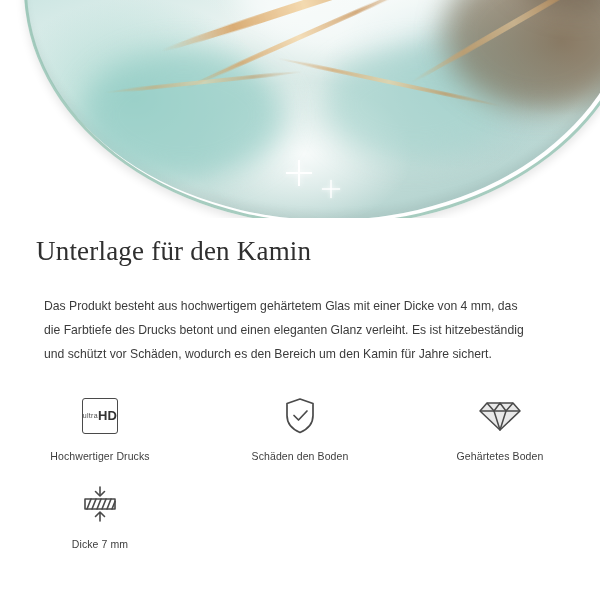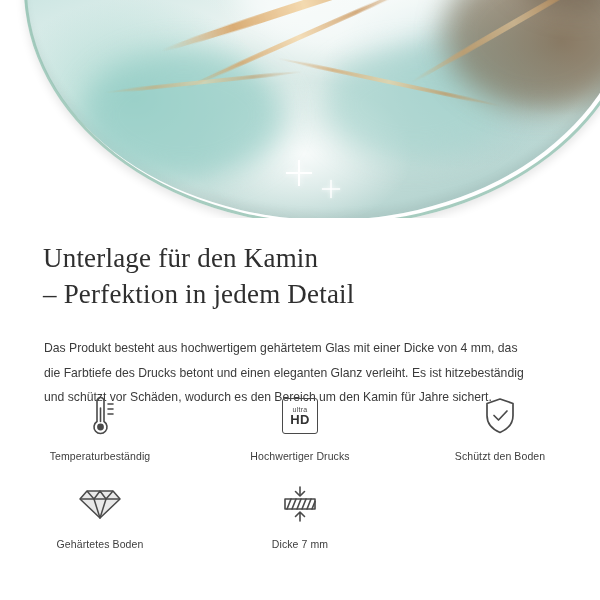--- a/index.html
+++ b/index.html
@@ -99,21 +99,21 @@
   .sp2 { left: 318px; top: 176px; transform: scale(.7); }
 
   
   .content {
     position: absolute;
     left: 0;
     top: 218px;
     width: 600px;
   }
   .headline {
-    margin: 7px;
+    margin: 0;
     padding: 16px 36px 0 36px;
     font-family: "Liberation Serif", serif;
     font-weight: 400;
     font-size: 27px;
     line-height: 1.32;
     color: #2f2f2f;
     letter-spacing: .2px;
   }
   .headline .l2 { display: block; }
   .body-copy {
@@ -152,21 +152,21 @@
     color: #3d3d3d;
     text-align: center;
     letter-spacing: .1px;
   }
   .hdbox {
     width: 34px;
     height: 34px;
     border: 1.6px solid #4a4a4a;
     border-radius: 3px;
     display: flex;
-    flex-direction: column;
+    flex-direction: row;
     align-items: center;
     justify-content: center;
     line-height: 1.05;
   }
   .hdbox .u { font-size: 7px; color: #4a4a4a; letter-spacing: .3px; }
   .hdbox .h { font-size: 13px; font-weight: 700; color: #333; letter-spacing: .3px; }
 </style>
 </head>
 <body>
 
@@ -188,57 +188,45 @@
       <div class="streak s7"></div>
     </div>
     <div class="hero-edge"></div>
     <div class="sparkle sp1"></div>
     <div class="sparkle sp2"></div>
   </div>
 
   <div class="content">
     <h1 class="headline">
       <span>Unterlage für den Kamin</span>
-      <span class="l2">– Perfektion in jedem Detail</span>
     </h1>
     <p class="body-copy">Das Produkt besteht aus hochwertigem gehärtetem Glas mit einer Dicke von 4 mm, das die Farbtiefe des Drucks betont und einen eleganten Glanz verleiht. Es ist hitzebeständig und schützt vor Schäden, wodurch es den Bereich um den Kamin für Jahre sichert.</p>
   </div>
 
   <div class="features">
 
-    <div class="feature">
-      <div class="feature-icon">
-        <svg width="40" height="44" viewBox="0 0 40 44" fill="none" stroke="#4a4a4a" stroke-width="1.6" stroke-linecap="round">
-          <path d="M17 7a3.5 3.5 0 0 1 7 0v20.5a6.5 6.5 0 1 1-7 0z"></path>
-          <path d="M20.5 14v13.5"></path>
-          <circle cx="20.5" cy="33" r="3.4" fill="#4a4a4a" stroke="none"></circle>
-          <path d="M28 10h5M28 15h5M28 20h5"></path>
-        </svg>
-      </div>
-      <div class="feature-label">Temperaturbeständig</div>
-    </div>
 
     <div class="feature">
       <div class="feature-icon">
         <div class="hdbox">
           <span class="u">ultra</span>
           <span class="h">HD</span>
         </div>
       </div>
       <div class="feature-label">Hochwertiger Drucks</div>
     </div>
 
     <div class="feature">
       <div class="feature-icon">
         <svg width="40" height="44" viewBox="0 0 40 44" fill="none" stroke="#4a4a4a" stroke-width="1.7" stroke-linecap="round" stroke-linejoin="round">
           <path d="M20 5l13 4.5v12c0 8.5-6 14-13 17-7-3-13-8.5-13-17v-12z"></path>
           <path d="M14 21.5l4.5 4.5L27 17"></path>
         </svg>
       </div>
-      <div class="feature-label">Schützt den Boden</div>
+      <div class="feature-label">Schäden den Boden</div>
     </div>
 
     <div class="feature">
       <div class="feature-icon">
         <svg width="44" height="42" viewBox="0 0 44 42" fill="none" stroke="#4a4a4a" stroke-width="1.5" stroke-linejoin="round">
           <path d="M9 8h26l7 8-20 19L2 16z" fill="#4a4a4a" fill-opacity="0.12"></path>
           <path d="M2 16h40"></path>
           <path d="M9 8l7 8 6-8 6 8 7-8"></path>
           <path d="M16 16l6 19 6-19"></path>
         </svg>

